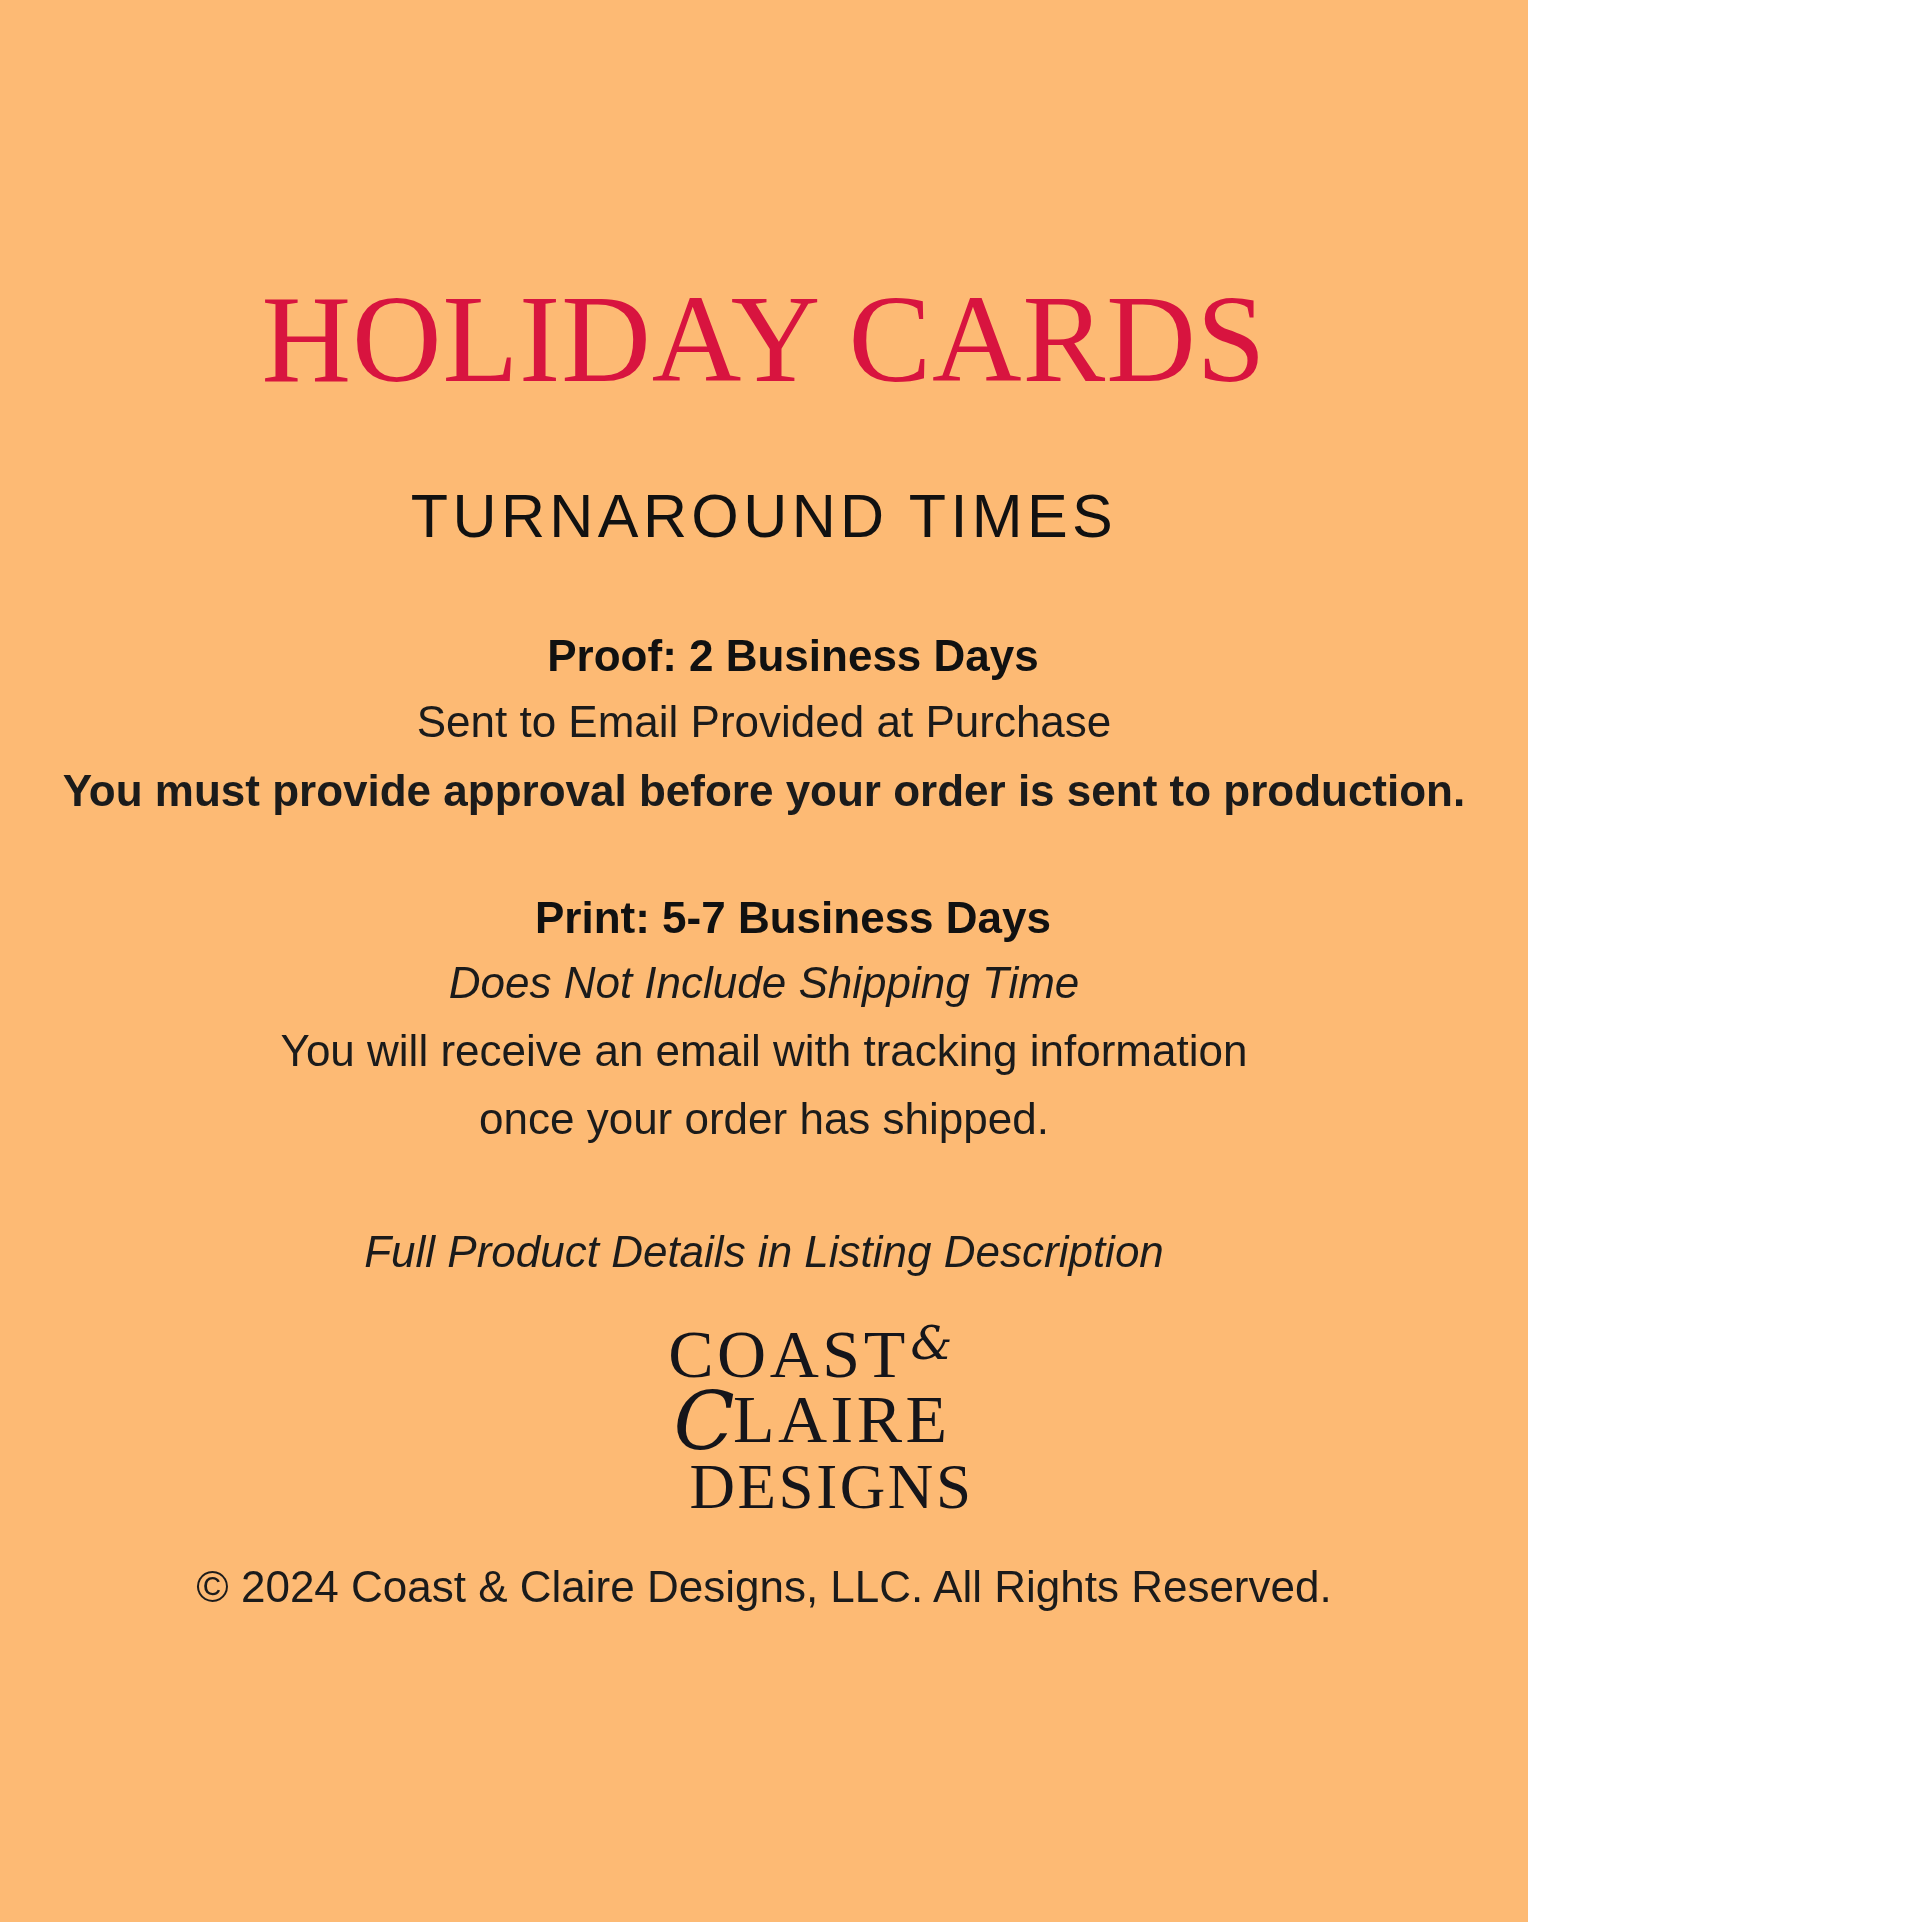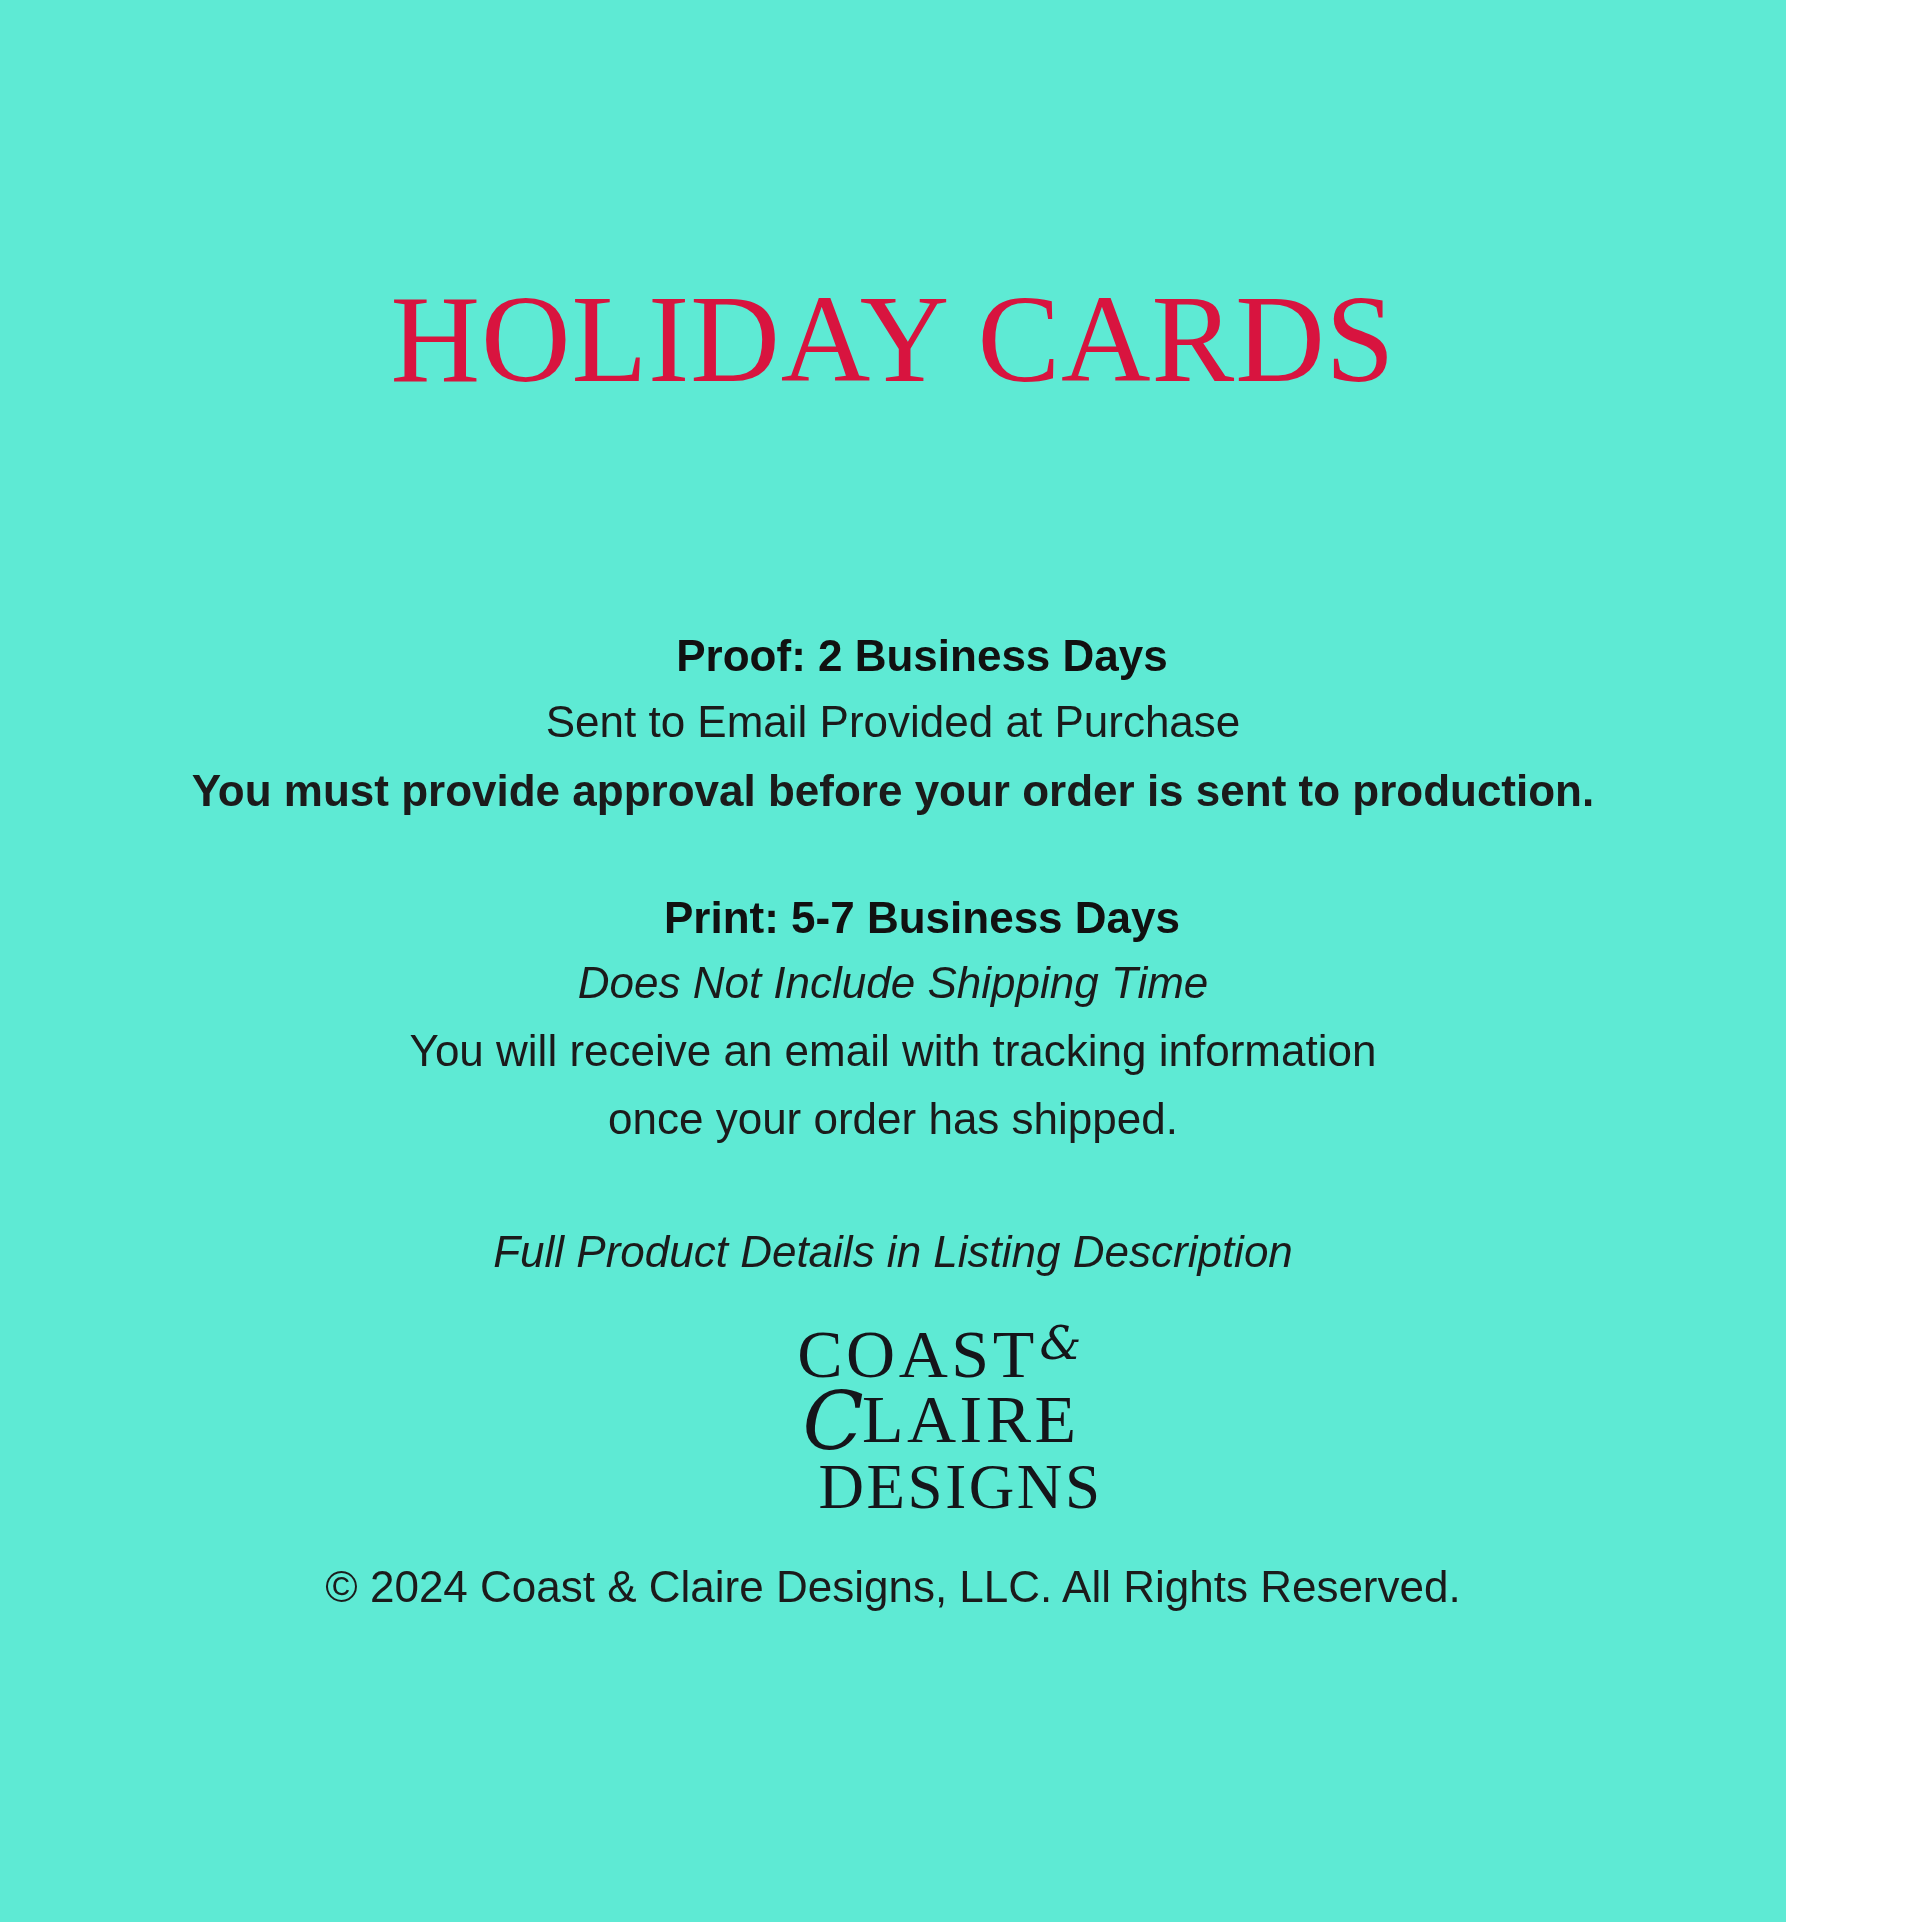--- a/index.html
+++ b/index.html
@@ -2,23 +2,23 @@
 <html style="font-size:14px"><head>
 <meta charset="utf-8">
 <style>
   html, body {
     margin: 0;
     padding: 0;
     background: #ffffff;
   }
   .page {
     position: relative;
-    width: 1786px;
+    width: 1528px;
     height: 1922px;
-    background: #5eead4;
+    background: #fdba74;
     overflow: hidden;
     font-family: "Liberation Sans", sans-serif;
     color: #161616;
   }
   .row {
     position: absolute;
     left: 0;
     width: 100%;
     text-align: center;
     white-space: nowrap;
@@ -101,20 +101,21 @@
   }
   .copyright { top: 1565px; }
 </style>
 </head>
 <body>
 
 <div class="page">
 
   <div class="row title">HOLIDAY CARDS</div>
 
+  <div class="row subtitle">TURNAROUND TIMES</div>
 
   <div class="row body-line bold proof-heading">Proof: 2 Business Days</div>
 
   <div class="row body-line proof-line1">Sent to Email Provided at Purchase</div>
 
   <div class="row body-line proof-line2">You must provide approval before your order is sent to production.</div>
 
   <div class="row body-line bold print-heading">Print: 5-7 Business Days</div>
 
   <div class="row body-line italic print-note">Does Not Include Shipping Time</div>

